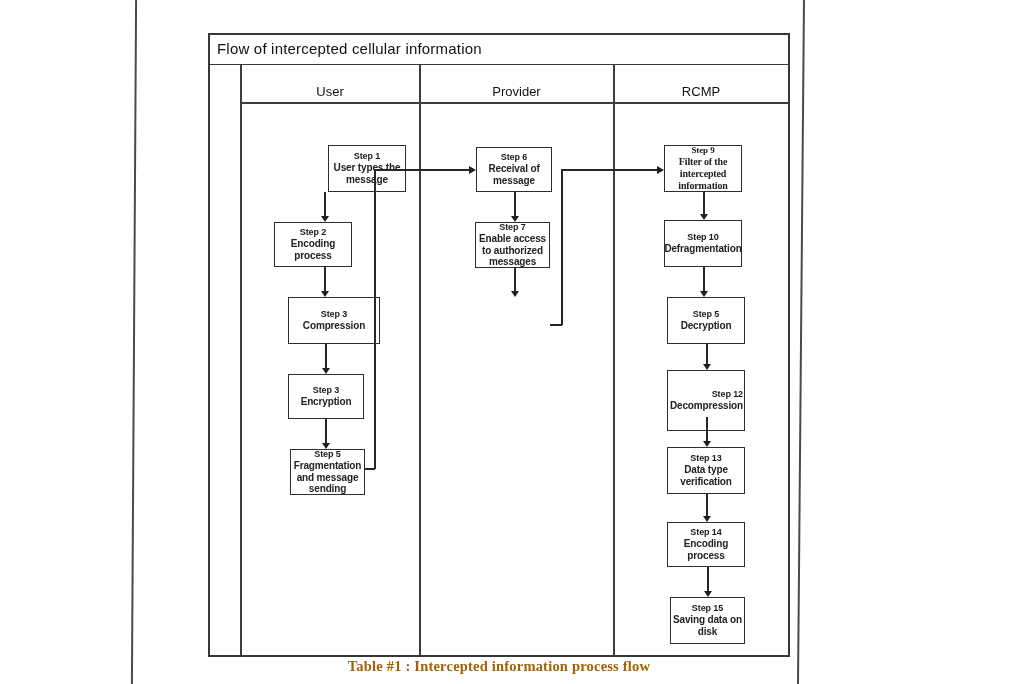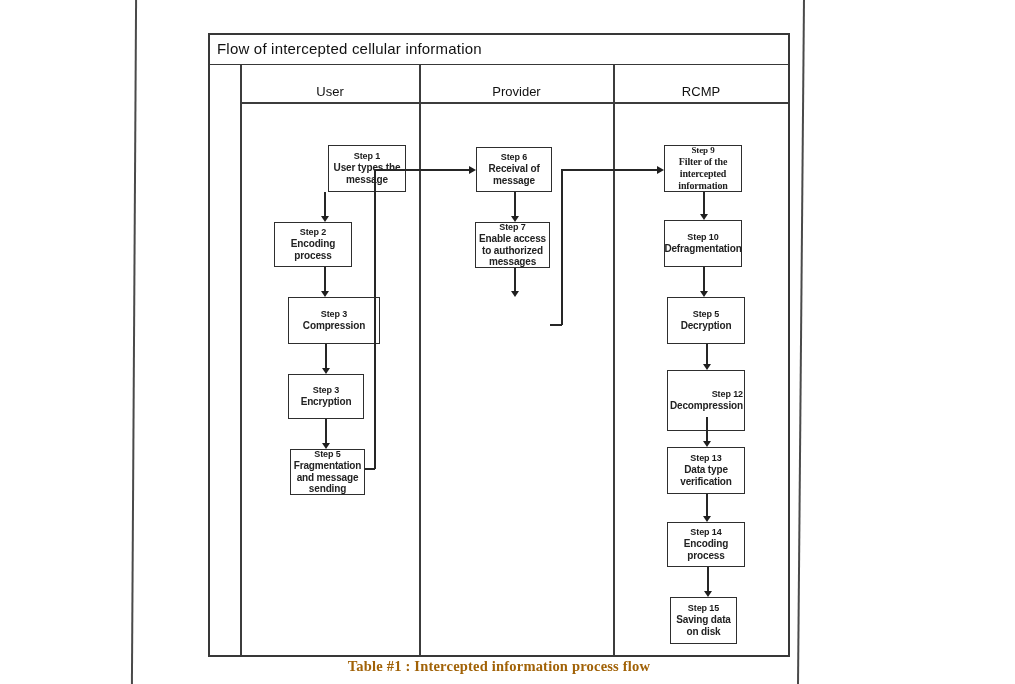--- a/index.html
+++ b/index.html
@@ -115,21 +115,21 @@
       <div class="step-desc">Decompression</div>
     </div>
     <div class="step-box" style="left:457px;top:412px;width:78px;height:47px;">
       <div class="step-title">Step 13</div>
       <div class="step-desc">Data type verification</div>
     </div>
     <div class="step-box" style="left:457px;top:487px;width:78px;height:45px;">
       <div class="step-title">Step 14</div>
       <div class="step-desc">Encoding process</div>
     </div>
-    <div class="step-box" style="left:460px;top:562px;width:67px;height:47px;">
+    <div class="step-box" style="left:460px;top:562px;width:75px;height:47px;">
       <div class="step-title">Step 15</div>
       <div class="step-desc">Saving data on disk</div>
     </div>
 
     <div class="conn" style="left:114px;top:157px;width:1.6px;height:25px;"></div>
     <div class="ah-down" style="left:111px;top:181px;"></div>
     <div class="conn" style="left:114px;top:232px;width:1.6px;height:25px;"></div>
     <div class="ah-down" style="left:111px;top:256px;"></div>
     <div class="conn" style="left:115px;top:309px;width:1.6px;height:25px;"></div>
     <div class="ah-down" style="left:112px;top:333px;"></div>

